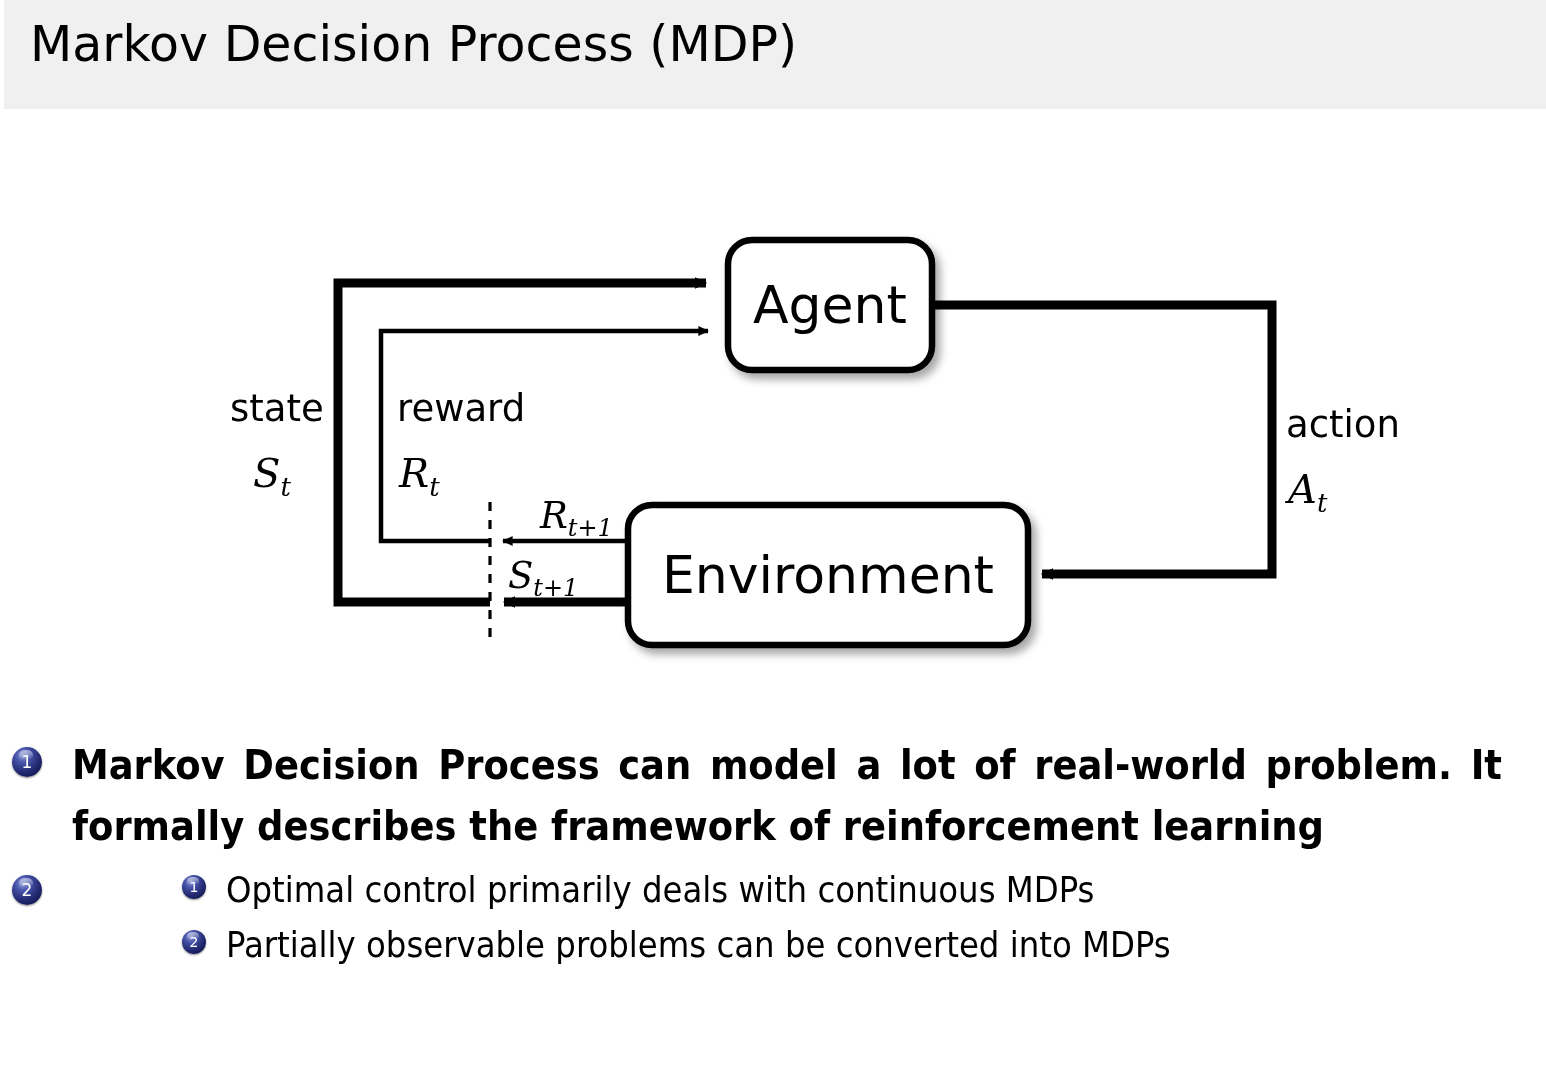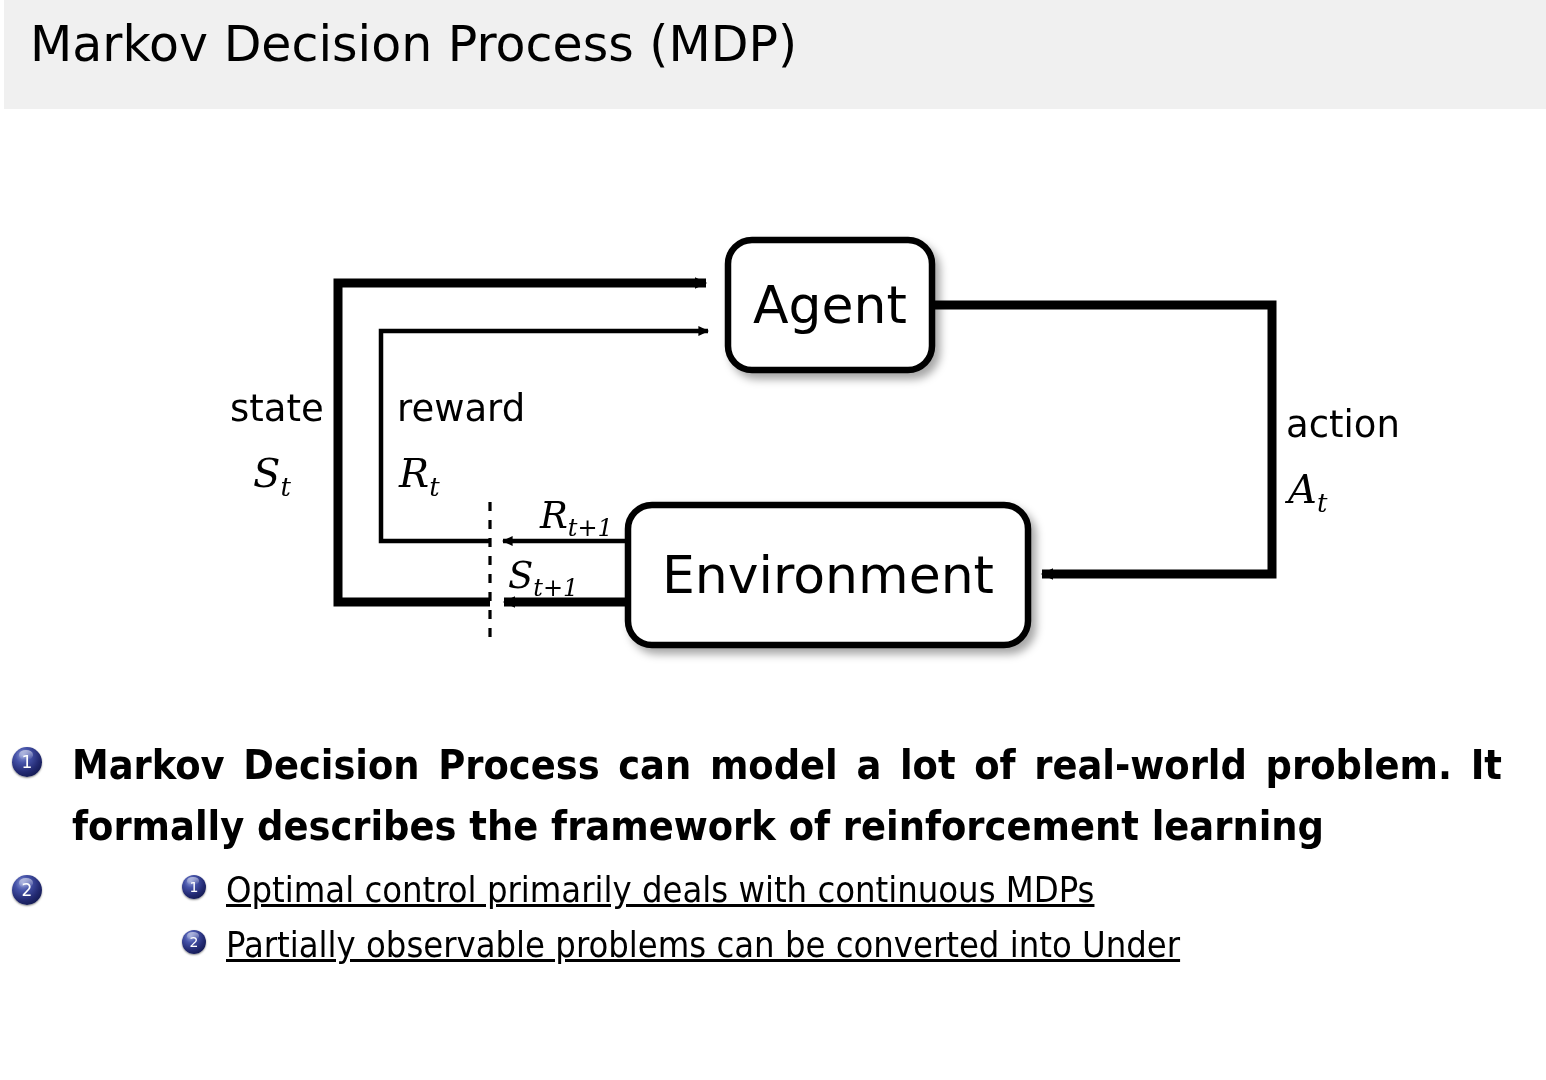--- a/index.html
+++ b/index.html
@@ -132,21 +132,20 @@
     text-align: justify;
     text-align-last: left;
     max-width: 1430px;
   }
   .item-text-l2 {
     display: block;
     font-family: "DejaVu Sans Condensed", "DejaVu Sans", sans-serif;
     font-size: 36px;
     line-height: 53px;
     color: #000000;
-    text-decoration: underline;
   }
 </style>
 </head>
 <body>
 
 <div id="titlebar">
   <div id="title-text">Markov Decision Process (MDP)</div>
 </div>
 
 <div id="diagram">
@@ -241,19 +240,19 @@
     <li>
       <span class="ball ball-l1" style="left:12px;"><span>2</span></span>
 
       <ol class="lvl2">
         <li>
           <span class="ball ball-l2" style="left:12px;"><span>1</span></span>
           <span class="item-text-l2">Optimal control primarily deals with continuous MDPs</span>
         </li>
         <li>
           <span class="ball ball-l2" style="left:12px;"><span>2</span></span>
-          <span class="item-text-l2">Partially observable problems can be converted into Under</span>
+          <span class="item-text-l2">Partially observable problems can be converted into MDPs</span>
         </li>
       </ol>
     </li>
 
   </ol>
 </div>
 
 </body></html>

